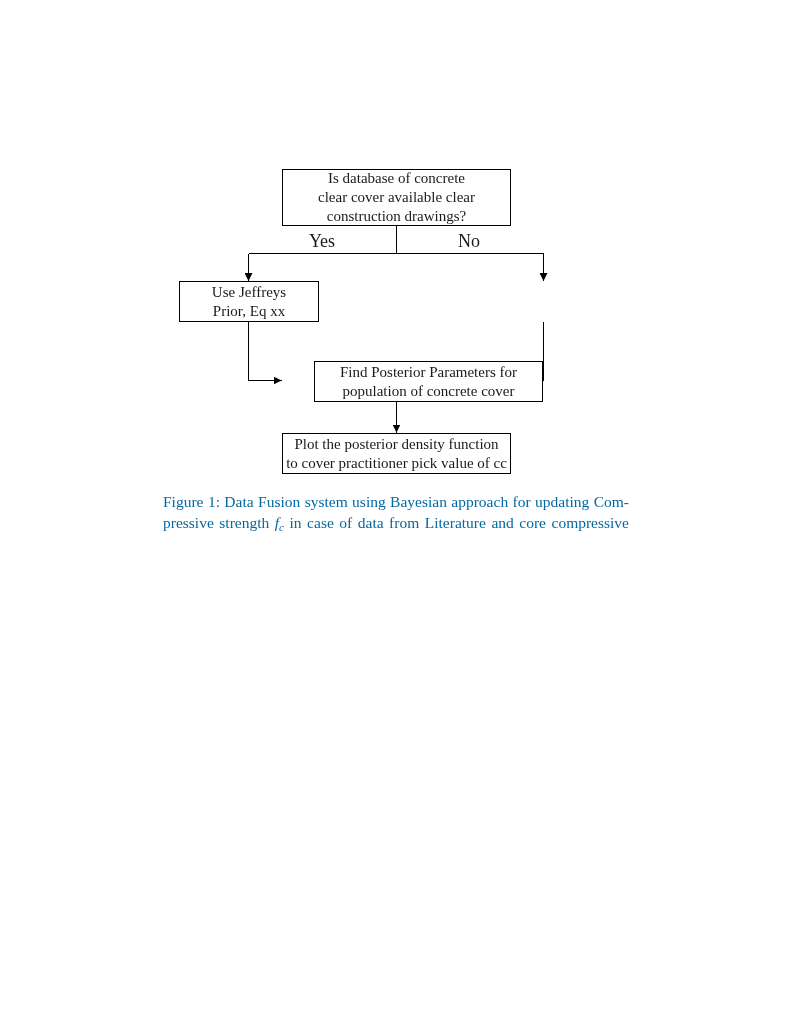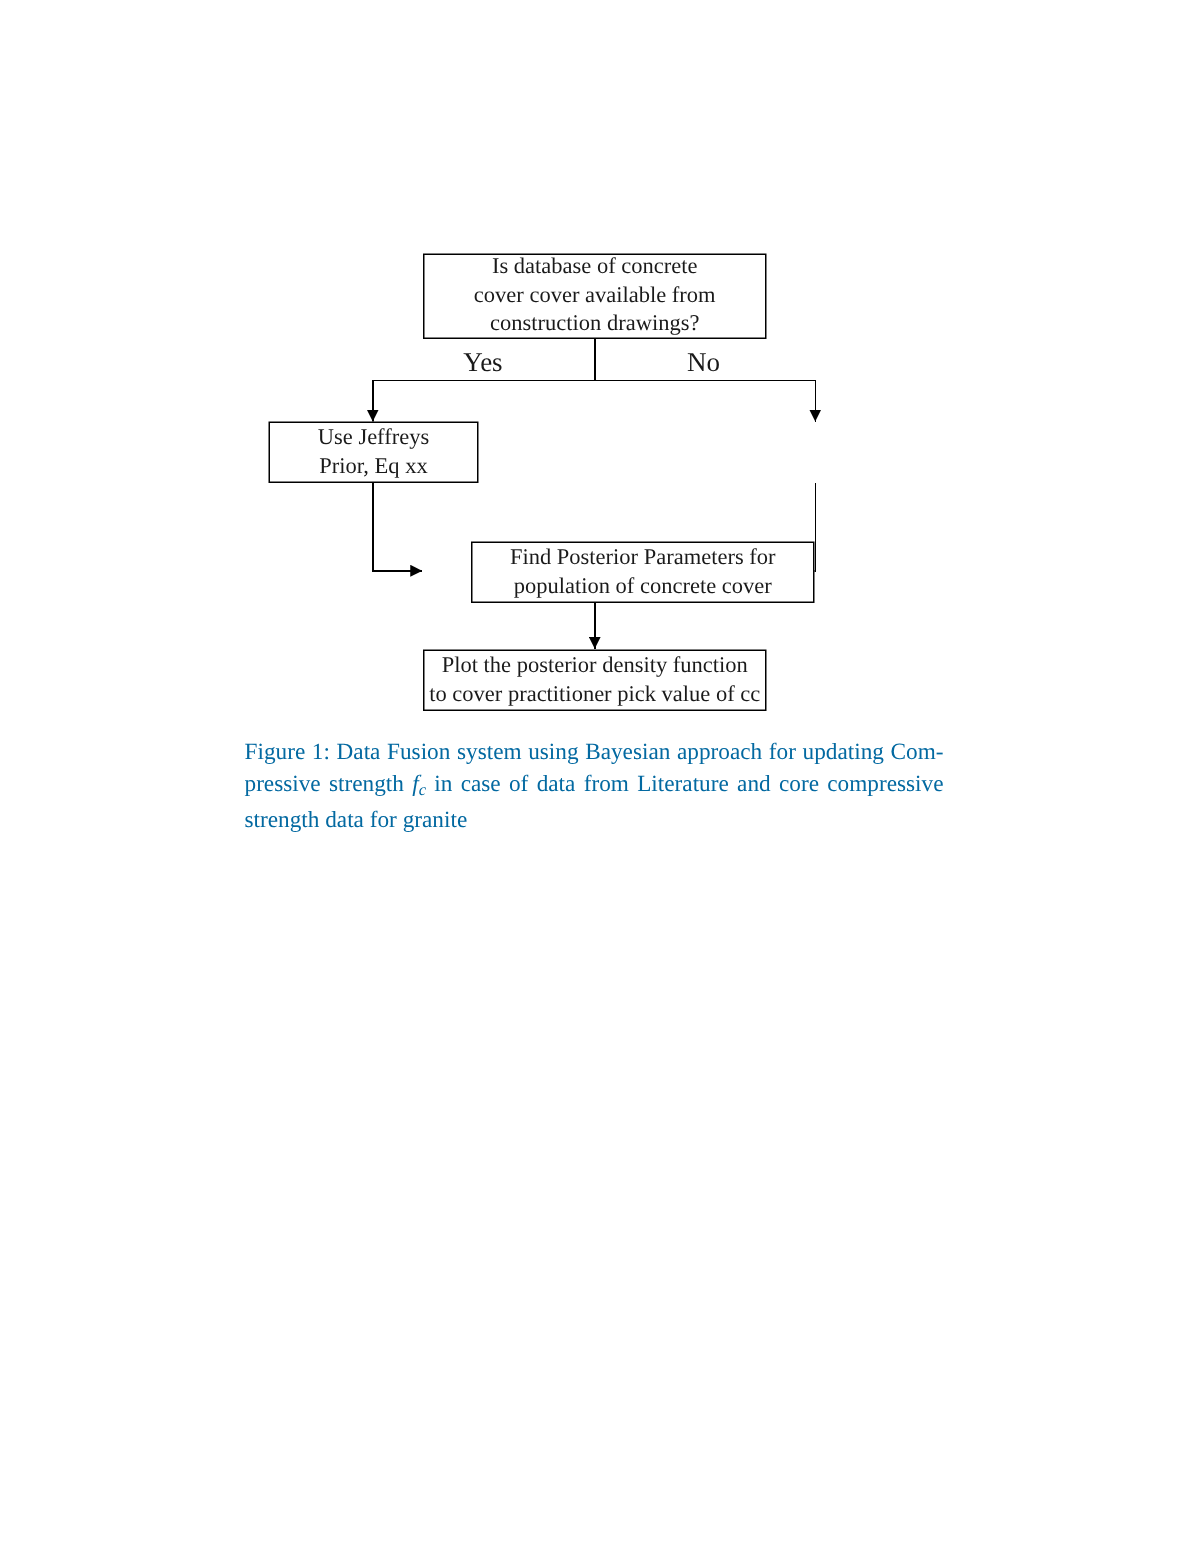--- a/index.html
+++ b/index.html
@@ -107,21 +107,21 @@
       <path d="M248.5 253.5 V281" marker-end="url(#arrow)"></path>
       <path d="M543.5 253.5 V281" marker-end="url(#arrow)"></path>
       <path d="M248.5 322 V380.5 H281.5" marker-end="url(#arrow)"></path>
       <path d="M543.5 322 V380.5 H511.5" marker-end="url(#arrow)"></path>
       <path d="M396.5 402 V432.5" marker-end="url(#arrow)"></path>
     </g>
   </svg>
 
   <div class="fc-box box-decision">
     <div class="fc-line">Is database of concrete</div>
-    <div class="fc-line">cover cover available from</div>
+    <div class="fc-line">clear cover available clear</div>
     <div class="fc-line">construction drawings?</div>
   </div>
 
   <div class="edge-label label-yes">Yes</div>
   <div class="edge-label label-no">No</div>
 
   <div class="fc-box box-jeffreys">
     <div class="fc-line">Use Jeffreys</div>
     <div class="fc-line">Prior, Eq xx</div>
   </div>
@@ -133,18 +133,17 @@
   </div>
 
   <div class="fc-box box-plot">
     <div class="fc-line">Plot the posterior density function</div>
     <div class="fc-line">to cover practitioner pick value of cc</div>
   </div>
 
   <div class="caption">
     <div class="cap-line cap-justify">Figure 1: Data Fusion system using Bayesian approach for updating Com-</div>
     <div class="cap-line cap-justify"><span>pressive strength </span><span><span class="math-var">f</span><span class="math-sub">c</span></span><span> in case of data from Literature and core compressive</span></div>
-    <div class="cap-line">strength data for granite</div>
   </div>
 
   <div class="page-number">1</div>
 
 </div>
 
 </body></html>

